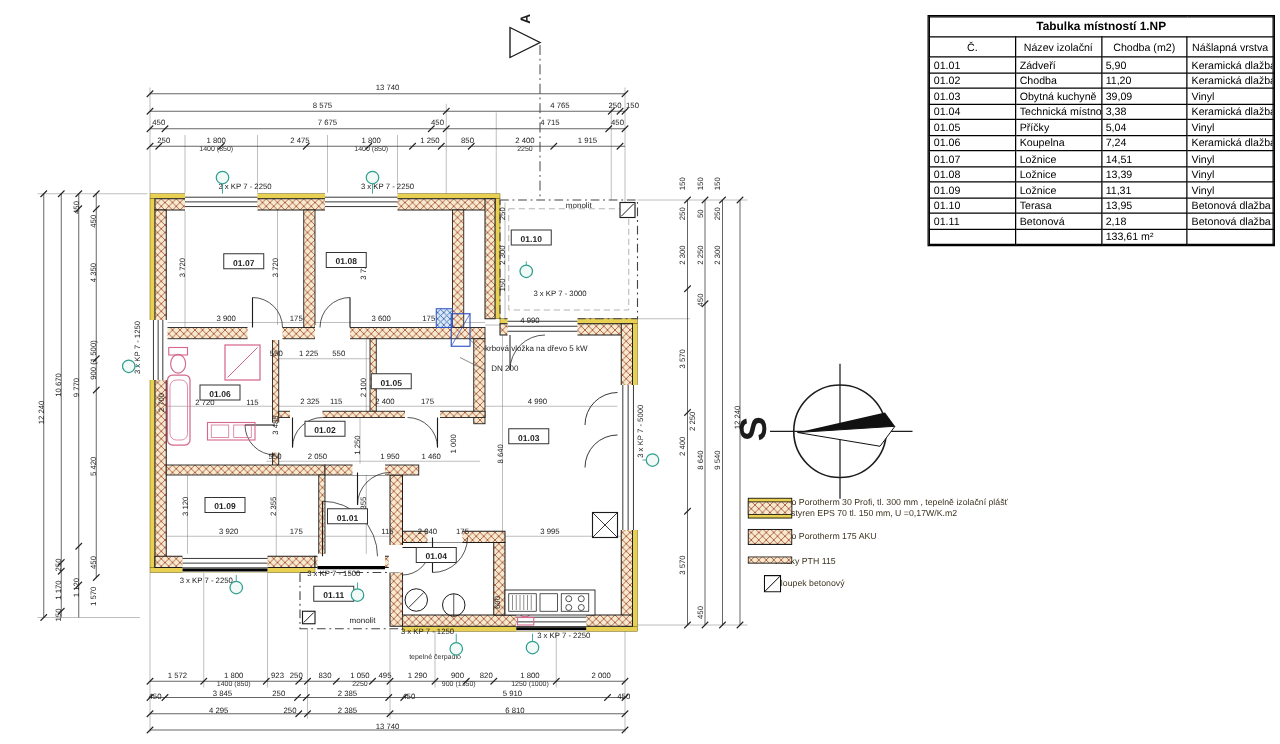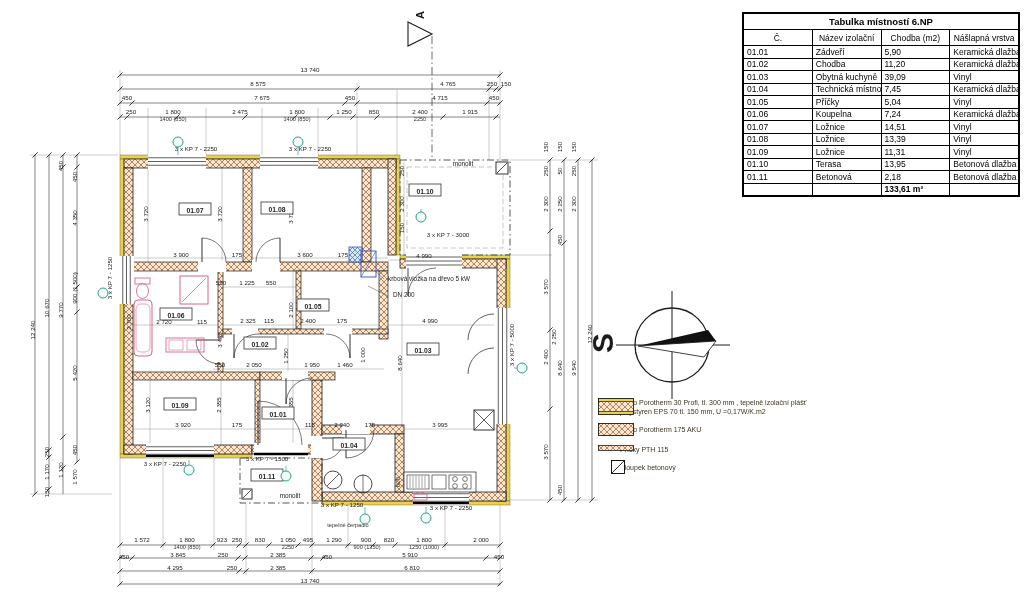--- a/index.html
+++ b/index.html
@@ -7,21 +7,21 @@
   .stage{position:relative;width:1024px;height:595px;background:#fff;}
   svg{position:absolute;left:0;top:0;}
   
   .room-table{position:absolute;left:742px;top:12px;width:276px;border:1.5px solid #000;background:#fff;}
   .room-table table{border-collapse:collapse;width:100%;table-layout:fixed;}
   .room-table td,.room-table th{border:1px solid #000;font-size:8.5px;padding:0 3px;height:11.5px;
      overflow:hidden;white-space:nowrap;font-weight:normal;text-align:left;color:#000;}
   .room-table .t-title{font-size:9.5px;font-weight:bold;text-align:center;height:15px;}
   .room-table .t-head{text-align:center;font-size:8.5px;height:15px;}
   .room-table .c0{width:38px;} .room-table .c1{width:100px;} .room-table .c2{width:72px;} .room-table .c3{width:60px;}
-  .room-table .total{font-weight:bold;}
+  .room-table .total{font-weight:normal;}
   
   .legend{position:absolute;left:598px;top:394px;width:300px;}
   .legend-row{position:absolute;display:flex;align-items:flex-start;}
   .legend-text{font-size:7px;color:#3d3420;line-height:9px;margin-left:22px;}
   
   text{fill:#1c1c1c;}
   .dim{font-size:6.2px;font-family:"Liberation Sans",sans-serif;}
   .dim2{font-size:5.6px;fill:#333;}
   .ann{font-size:6.4px;}
   .roomid{font-size:6.8px;font-weight:bold;}
@@ -510,21 +510,21 @@
     <polygon points="638,346 708,330 716,341 694,344" fill="#111"></polygon>
     <polygon points="638,346 716,341 704,357" fill="#fff" stroke="#111" stroke-width="0.8"></polygon>
     <text x="604" y="356" font-size="30" font-weight="bold" text-anchor="middle" transform="rotate(-90 602 345)">S</text>
   </g>
 </svg>
 
 <div class="room-table">
   <table>
     <tbody id="rt-body">
       <tr>
-            <td class="t-title" colspan="4">Tabulka místností 6.NP</td>
+            <td class="t-title" colspan="4">Tabulka místností 1.NP</td>
           </tr>
       <tr>
         <th class="t-head c0">Č.</th>
         <th class="t-head c1">Název izolační</th>
         <th class="t-head c2">Chodba (m2)</th>
         <th class="t-head c3">Nášlapná vrstva</th>
       </tr>
     <tr>
             <td class="c0">01.01</td>
             <td class="c1">Zádveří</td>
@@ -539,21 +539,21 @@
           </tr>
           <tr>
             <td class="c0">01.03</td>
             <td class="c1">Obytná kuchyně</td>
             <td class="c2">39,09</td>
             <td class="c3">Vinyl</td>
           </tr>
           <tr>
             <td class="c0">01.04</td>
             <td class="c1">Technická místnost</td>
-            <td class="c2">7,45</td>
+            <td class="c2">3,38</td>
             <td class="c3">Keramická dlažba</td>
           </tr>
           <tr>
             <td class="c0">01.05</td>
             <td class="c1">Příčky</td>
             <td class="c2">5,04</td>
             <td class="c3">Vinyl</td>
           </tr>
           <tr>
             <td class="c0">01.06</td>

